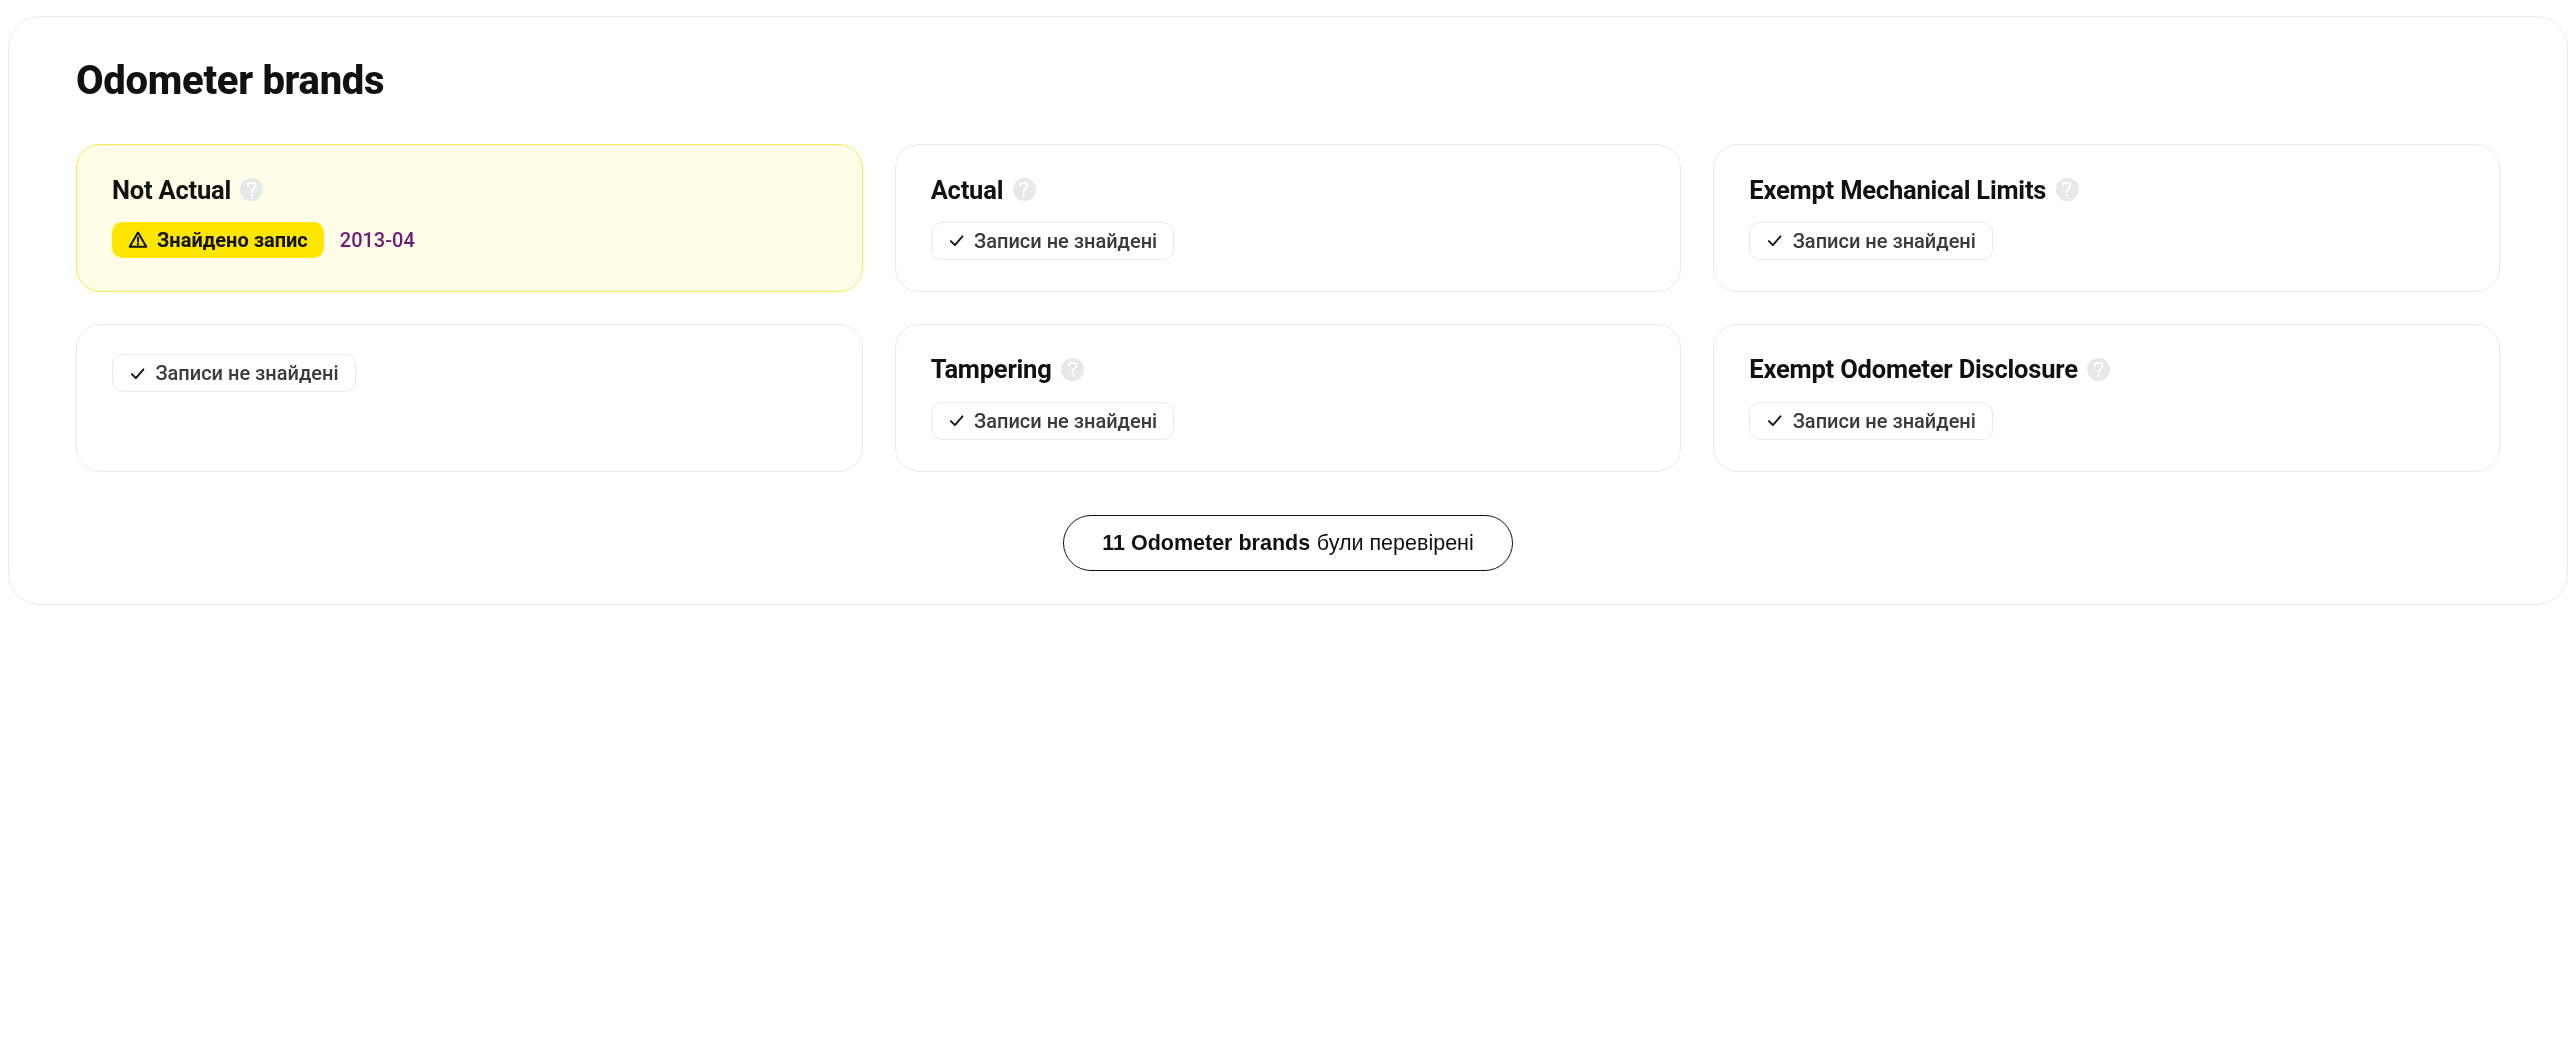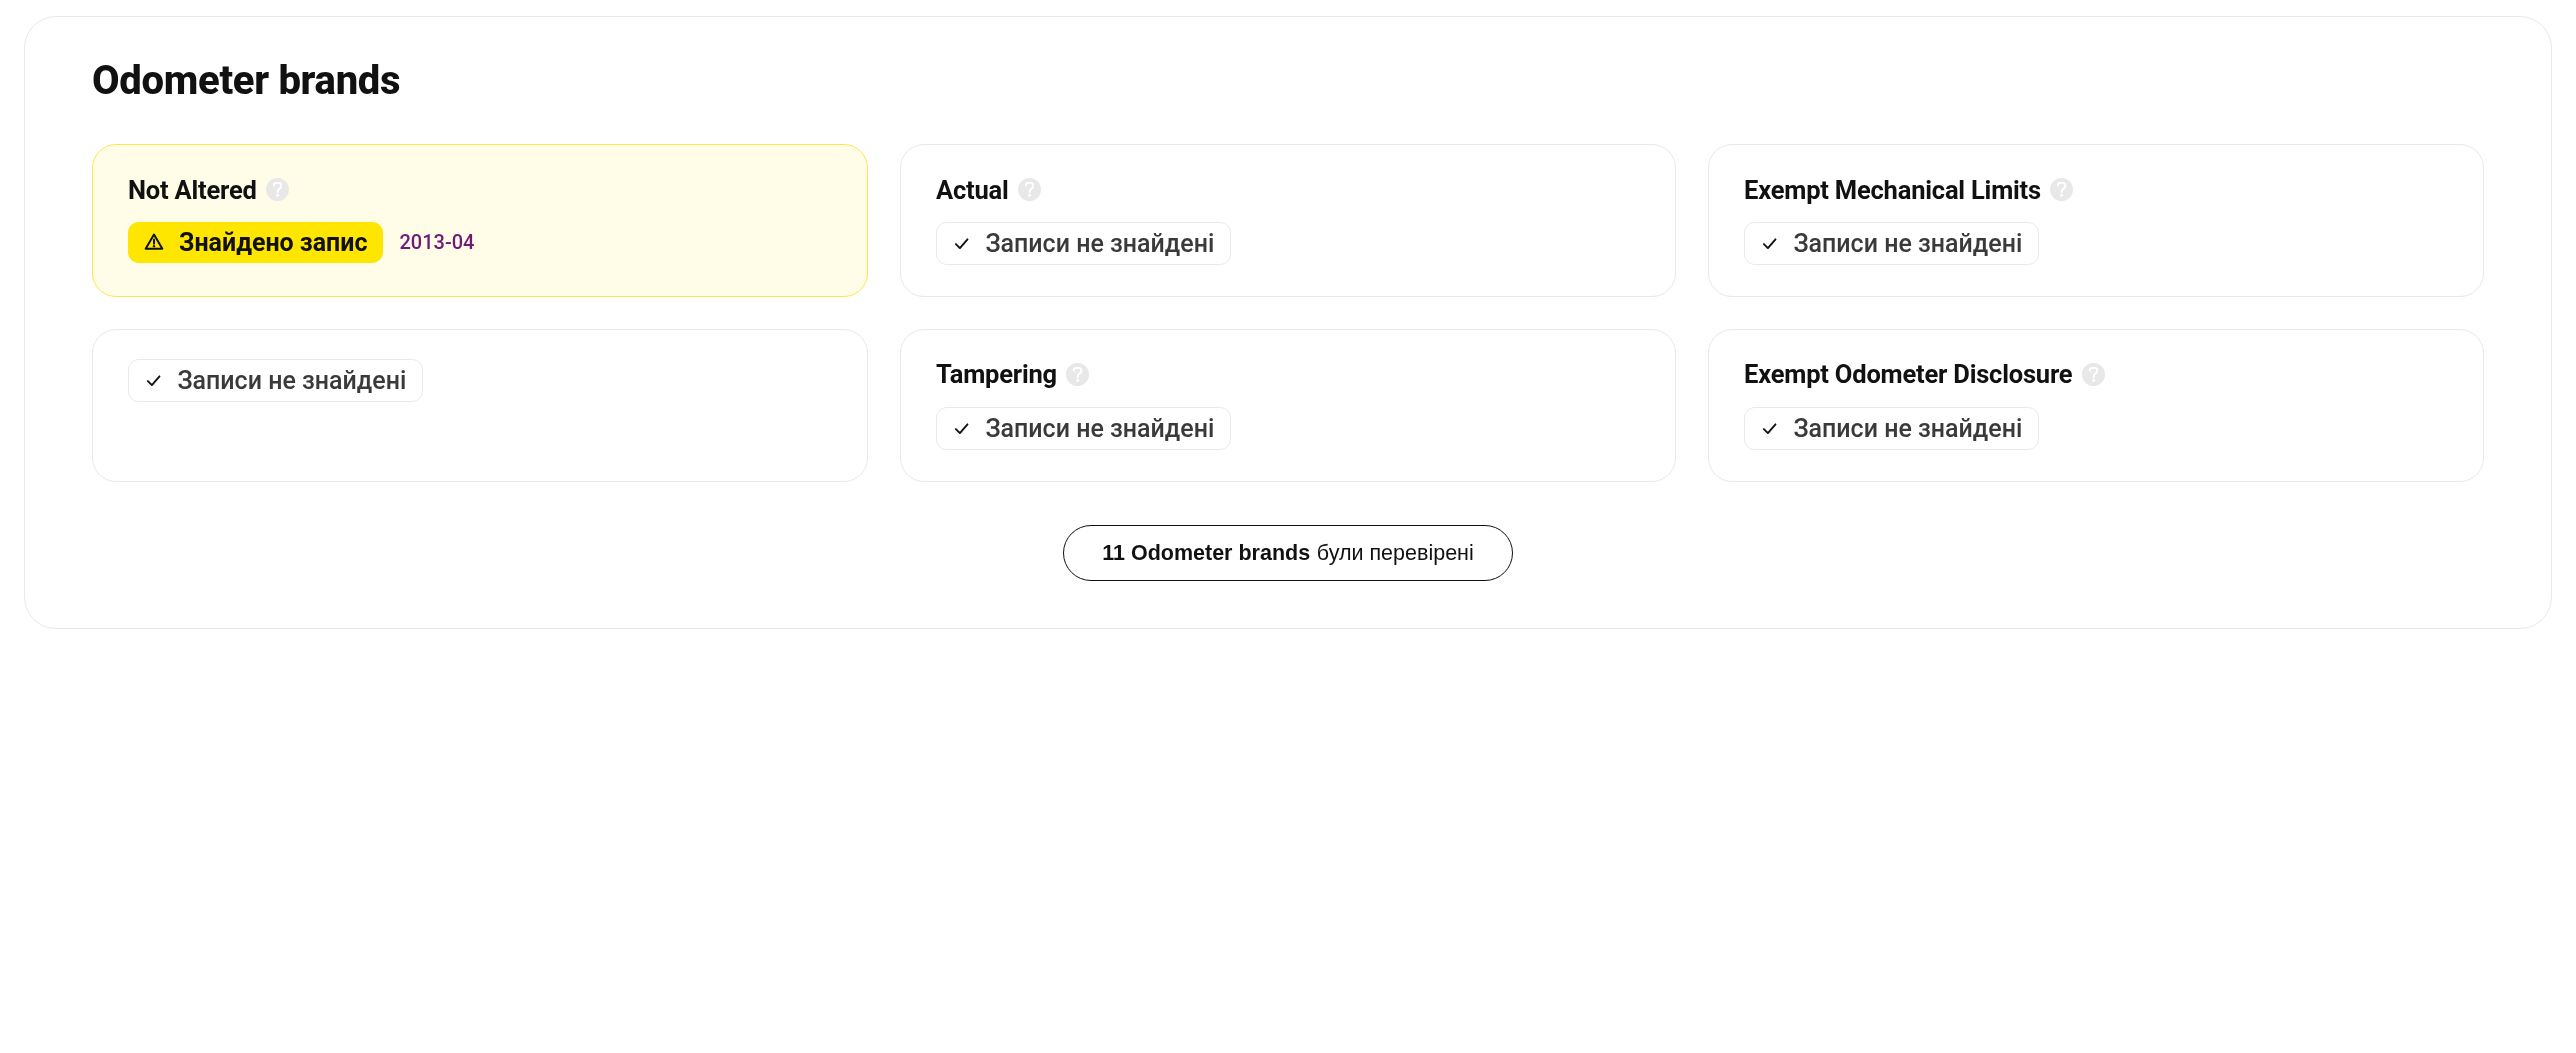--- a/index.html
+++ b/index.html
@@ -6,22 +6,22 @@
   html, body { width: 100%; height: 100%; }
   body {
     font-family: -apple-system, BlinkMacSystemFont, "Segoe UI", Roboto, "Helvetica Neue", Arial, sans-serif;
     background: #ffffff;
     color: #111111;
     -webkit-font-smoothing: antialiased;
   }
   .panel {
     border: 0.7px solid #e9e9e9;
     border-radius: 32px;
-    margin: 16px 24px;
-    padding: 40px 67px 47px 67px;
+    margin: 16px 8px;
+    padding: 40px 67px 33px 67px;
   }
   .section-title {
     font-size: 40px;
     font-weight: 800;
     letter-spacing: -0.3px;
     color: #111111;
     margin-bottom: 40px;
   }
   .grid {
     display: grid;
@@ -65,24 +65,24 @@
   }
   .help-icon svg { width: 9.4px; height: 14.8px; display: block; }
   .status-row {
     display: flex;
     align-items: center;
     gap: 16px;
   }
   .pill {
     display: inline-flex;
     align-items: center;
-    gap: 15px;
+    gap: 9px;
     border-radius: 10.7px;
     padding: 8px 16px;
-    font-size: 25px;
+    font-size: 20px;
     font-weight: 500;
     line-height: 1;
   }
   .pill.found {
     background: #ffe600;
     color: #111111;
     font-weight: 700;
   }
   .pill.not-found {
     background: #ffffff;
@@ -119,21 +119,21 @@
 </head>
 <body>
 
 <div class="panel">
   <h2 class="section-title">Odometer brands</h2>
 
   <div class="grid">
 
     <div class="card warning">
       <div class="card-title-row">
-        <span class="card-title">Not Altered</span>
+        <span class="card-title">Not Actual</span>
         <span class="help-icon">
           <svg viewBox="0 0 14 22" fill="none">
               <path d="M1 5.2C1 2.9 3 1 6.6 1 10 1 12.6 2.6 12.6 5.6c0 2.3-1.4 3.4-3.2 4.6-1.7 1.1-2.4 1.9-2.4 3.6v1.2" stroke="#ffffff" stroke-width="3" stroke-linecap="round"></path>
               <circle cx="7" cy="20" r="2" fill="#ffffff"></circle>
             </svg>
         </span>
       </div>
       <div class="status-row">
         <span class="pill found">
           <svg viewBox="0 0 24 24">

